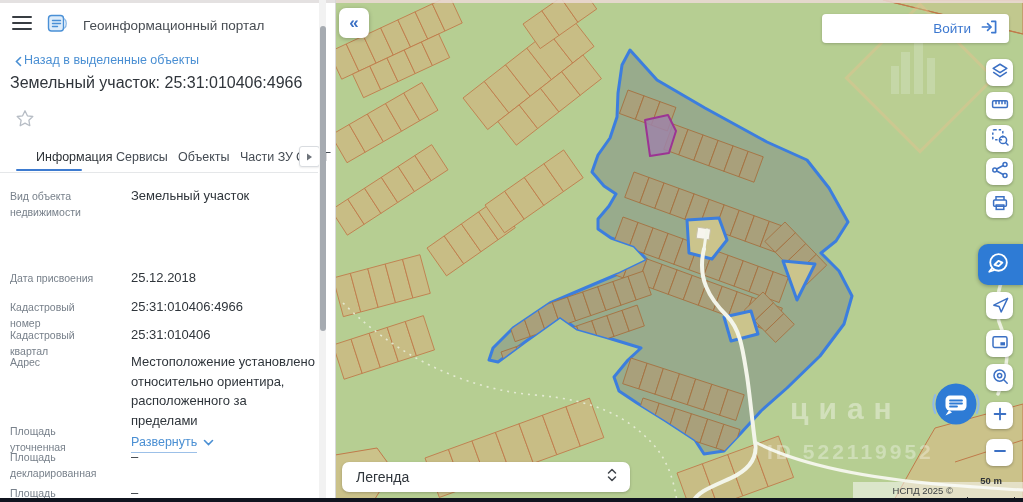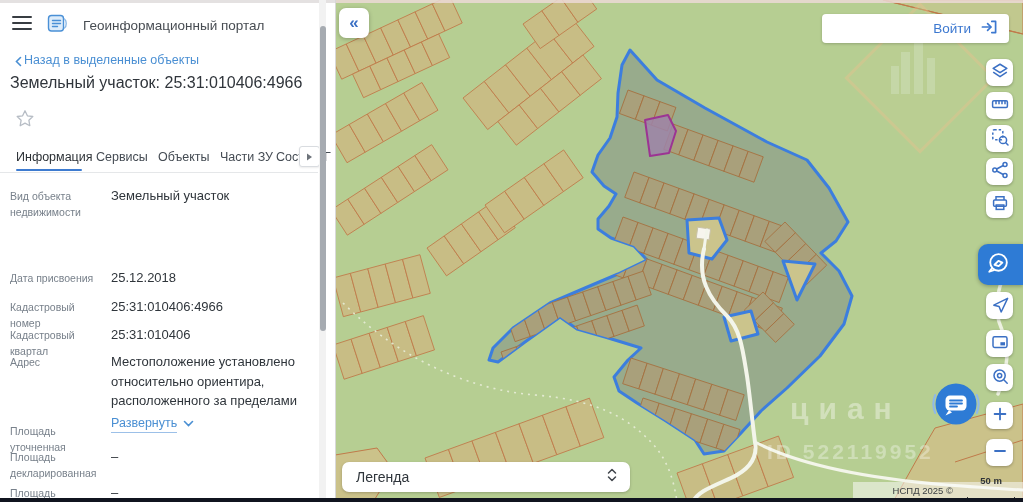--- a/index.html
+++ b/index.html
@@ -10,30 +10,30 @@
   .panel{position:absolute;left:0;top:0;width:335px;height:502px;background:#fff;
          border-right:1px solid #d8d8d8;z-index:20;}
   .panel-top-strip{position:absolute;left:0;top:0;width:335px;height:3px;background:#e4e1e1;}
   .p-header{position:absolute;left:12px;top:12px;height:26px;display:flex;align-items:center;gap:14px;}
   .app-title{font-size:13.5px;color:#474c52;}
   .back-row{position:absolute;left:14px;top:53px;display:flex;align-items:flex-start;gap:1px;cursor:pointer;}
   .back-label{font-size:12.5px;color:#4a8fd3;}
   .obj-title{position:absolute;left:10px;top:74px;width:315px;font-size:16px;color:#30353b;}
   .star-btn{position:absolute;left:12px;top:108px;width:26px;height:26px;display:flex;align-items:center;justify-content:center;}
   .tabs{position:absolute;left:0;top:142px;width:318px;height:30px;overflow:hidden;}
-  .tab{position:absolute;top:8px;font-size:12.5px;color:#444b53;white-space:nowrap;cursor:pointer;}
+  .tab{position:absolute;top:8px;font-size:12.5px;color:#444b53;white-space:nowrap;cursor:pointer;margin-left:20px;}
   .tab.active{color:#2c3136;}
   .tab-underline{position:absolute;left:16px;top:26.5px;width:66px;height:2.5px;background:#3d7bd0;border-radius:2px;}
   .tabs-divider{position:absolute;left:0;top:172px;width:318px;height:1px;background:#e5e7e9;}
   .tab-arrow-btn{position:absolute;left:299px;top:146px;width:19px;height:19px;background:#fff;border:1px solid #d9dce0;
                  border-radius:3px;display:flex;align-items:center;justify-content:center;box-shadow:0 1px 2px rgba(0,0,0,.08);}
   .partial-tab{position:absolute;left:324px;top:150px;width:8px;overflow:hidden;font-size:12.5px;color:#444b53;}
   .frow{position:absolute;left:10px;width:305px;display:flex;}
   .flabel{width:97px;flex:0 0 97px;font-size:10.5px;color:#78818b;line-height:1.55;padding-top:2px;}
-  .fvalue{margin-left:4px;width:200px;font-size:13px;color:#2f353b;line-height:1.5;}
+  .fvalue{margin-left:24px;width:200px;font-size:13px;color:#2f353b;line-height:1.5;}
   .expand-link{display:flex;align-items:center;gap:6px;margin-top:3px;cursor:pointer;}
   .expand-label{font-size:12.5px;color:#4a8fd3;border-bottom:1px solid #9cc0e8;}
   .p-scrollbar{position:absolute;left:319px;top:0;width:7px;height:502px;background:#f2f2f2;}
   .p-thumb{position:absolute;left:0.5px;top:26px;width:6px;height:305px;background:#a6abb1;border-radius:3px;}
 
   
   .map{position:absolute;left:335px;top:0;width:688px;height:502px;background:#b6ce92;overflow:hidden;}
   .map svg.base{position:absolute;left:0;top:0;}
   .pb{fill:#c8bd85;stroke:#c07a4a;stroke-width:.8;}
   .ps{fill:#a9a07b;stroke:#a6703f;stroke-width:.8;}

